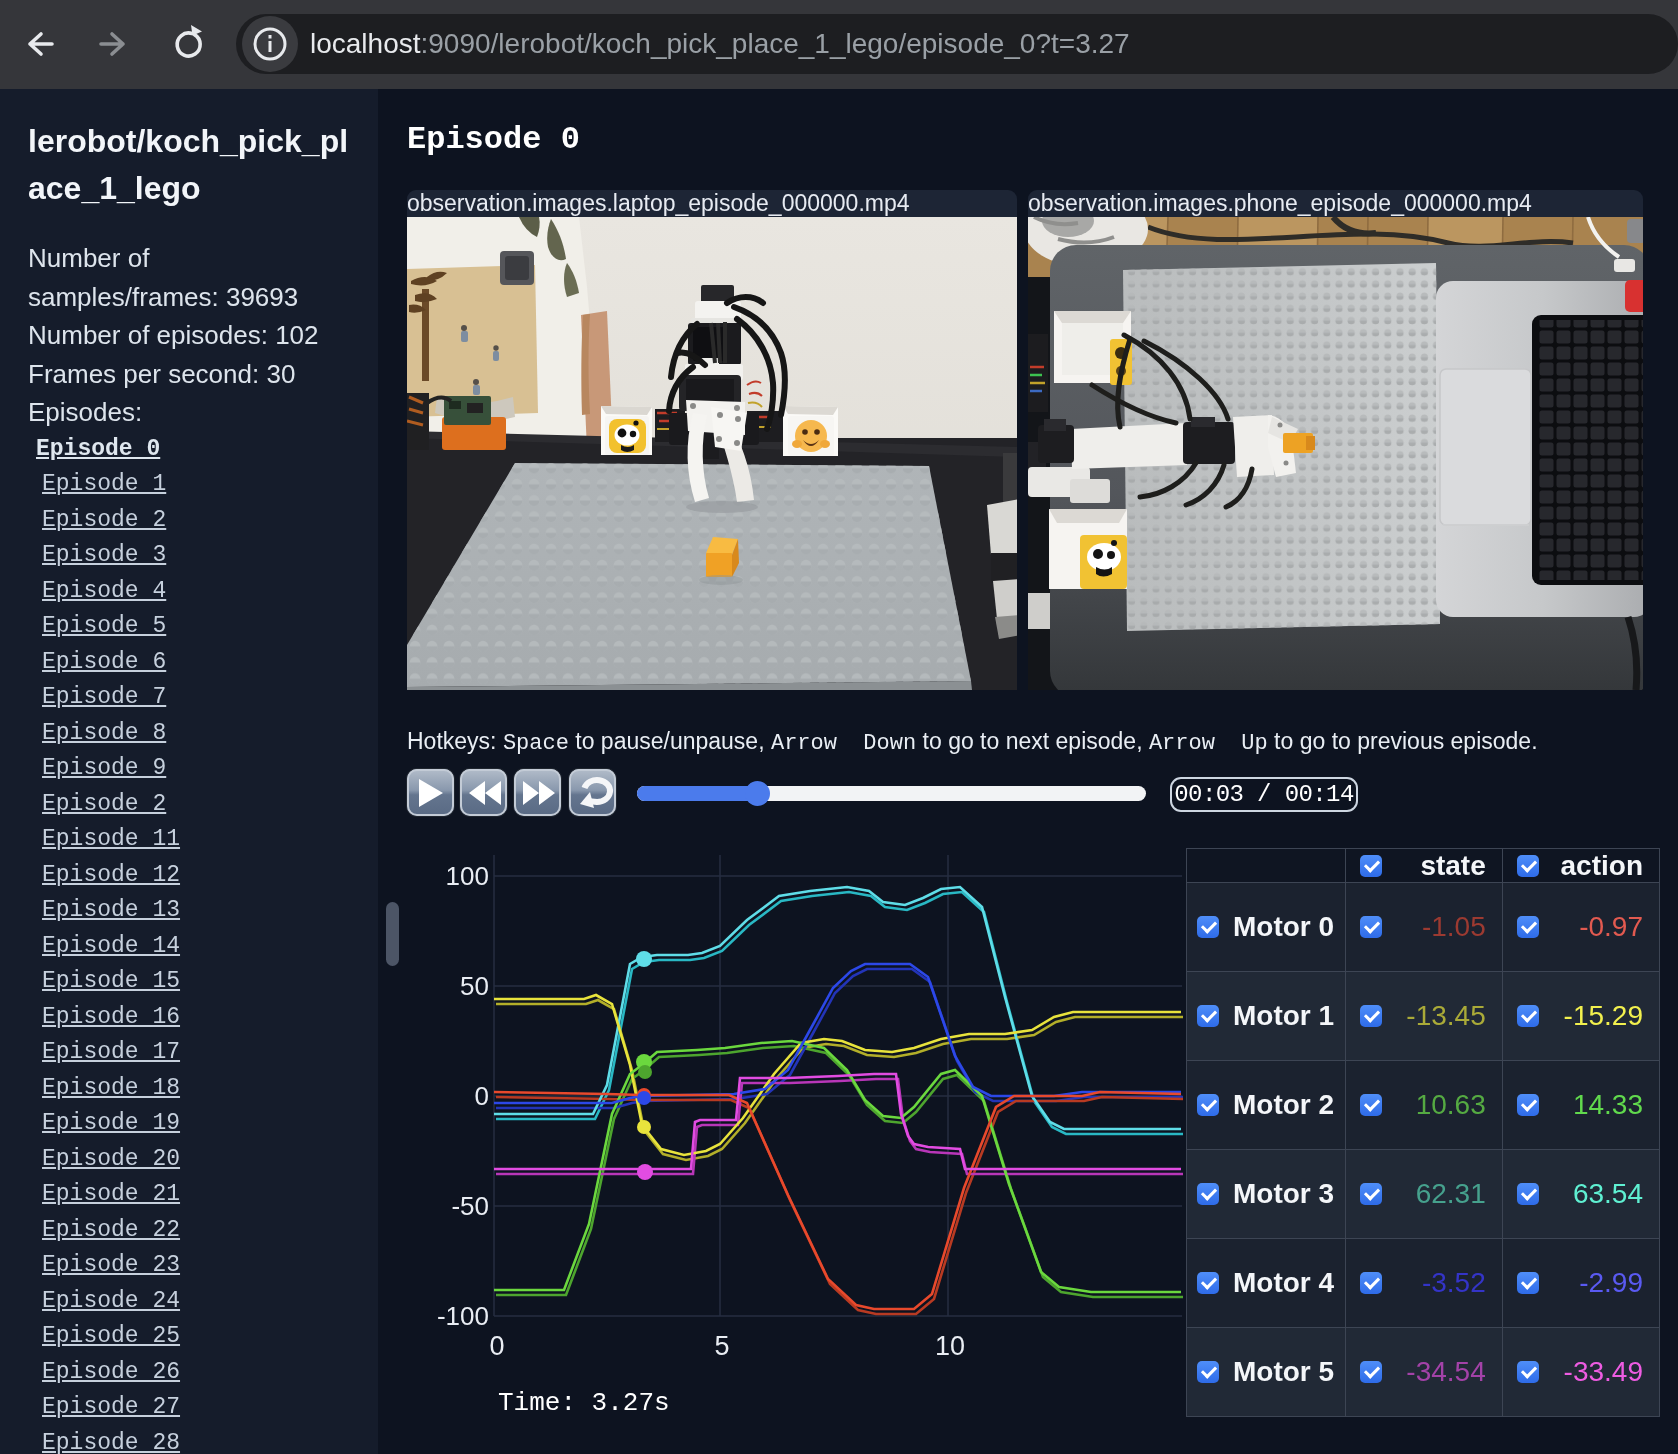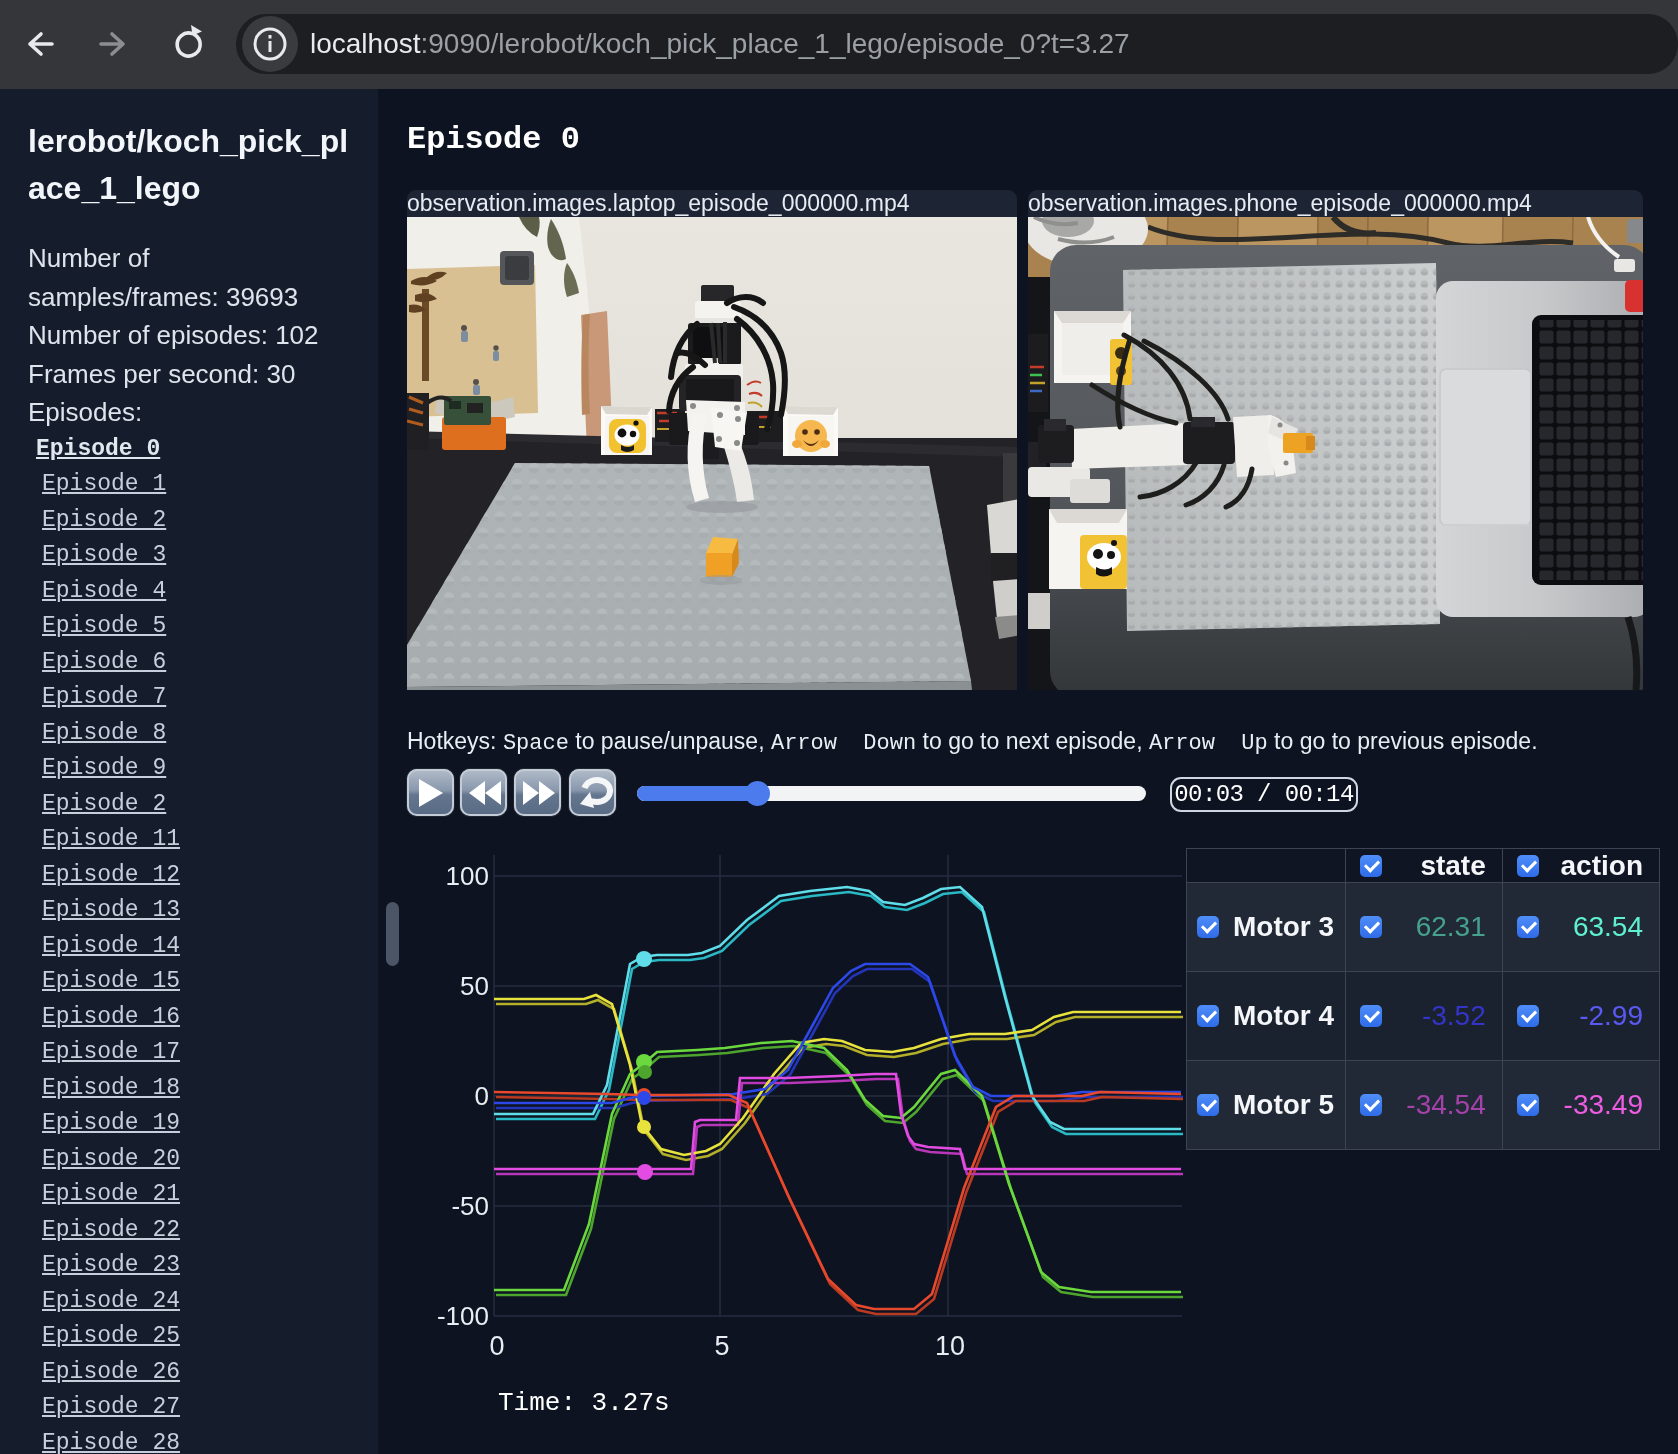--- a/index.html
+++ b/index.html
@@ -451,20 +451,80 @@
             <span>state</span>
           </div>
         </th>
         <th class="vcol">
           <div class="cellflex">
             <span class="cb"></span>
             <span>action</span>
           </div>
         </th>
       </tr>
+  <tr style="background:#1b222f">
+        <td>
+          <div class="mflex">
+            <span class="cb"></span>
+            <b>Motor 0</b>
+          </div>
+        </td>
+        <td>
+          <div class="cellflex">
+            <span class="cb"></span>
+            <span style="color:#9c3a31">-1.05</span>
+          </div>
+        </td>
+        <td>
+          <div class="cellflex">
+            <span class="cb"></span>
+            <span style="color:#e25a50">-0.97</span>
+          </div>
+        </td>
+      </tr>
+  <tr style="background:#212936">
+        <td>
+          <div class="mflex">
+            <span class="cb"></span>
+            <b>Motor 1</b>
+          </div>
+        </td>
+        <td>
+          <div class="cellflex">
+            <span class="cb"></span>
+            <span style="color:#aaaa38">-13.45</span>
+          </div>
+        </td>
+        <td>
+          <div class="cellflex">
+            <span class="cb"></span>
+            <span style="color:#f2f04e">-15.29</span>
+          </div>
+        </td>
+      </tr>
+  <tr style="background:#1b222f">
+        <td>
+          <div class="mflex">
+            <span class="cb"></span>
+            <b>Motor 2</b>
+          </div>
+        </td>
+        <td>
+          <div class="cellflex">
+            <span class="cb"></span>
+            <span style="color:#55aa42">10.63</span>
+          </div>
+        </td>
+        <td>
+          <div class="cellflex">
+            <span class="cb"></span>
+            <span style="color:#61d94d">14.33</span>
+          </div>
+        </td>
+      </tr>
   <tr style="background:#212936">
         <td>
           <div class="mflex">
             <span class="cb"></span>
             <b>Motor 3</b>
           </div>
         </td>
         <td>
           <div class="cellflex">
             <span class="cb"></span>

